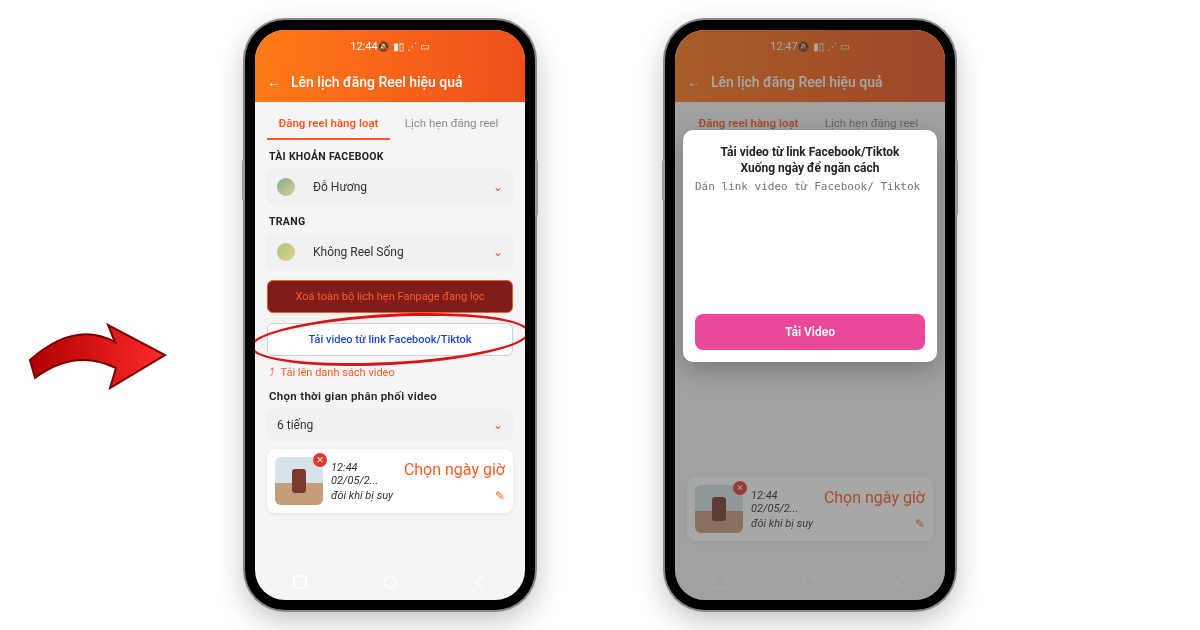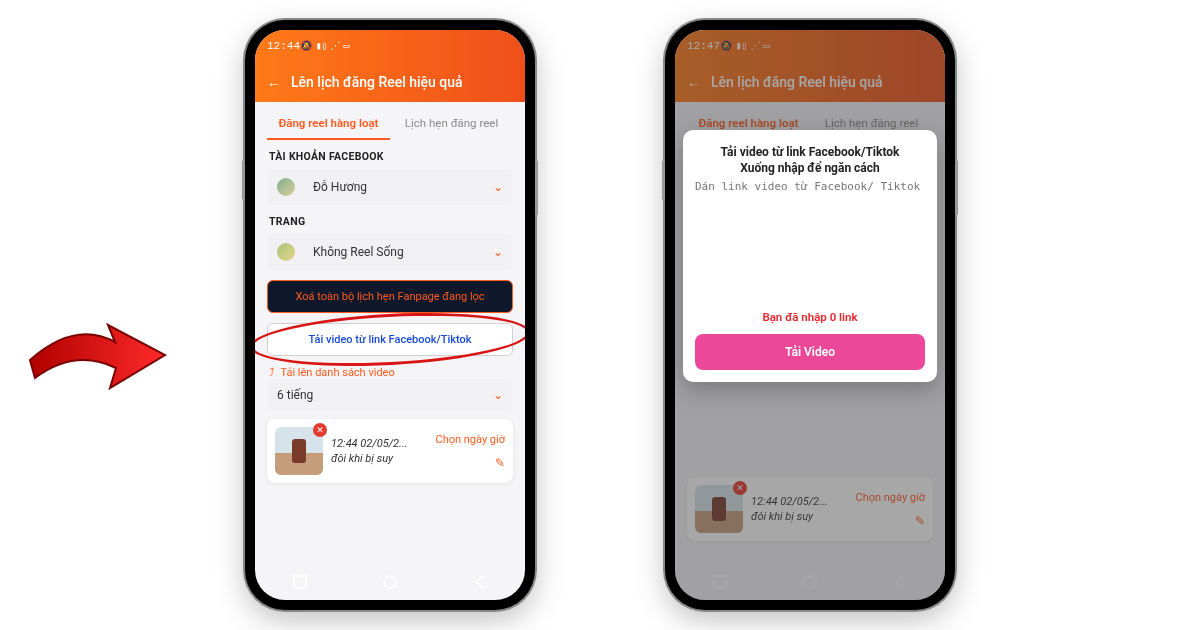--- a/index.html
+++ b/index.html
@@ -36,43 +36,42 @@
     background: #f5f5f7;
     border-radius: 30px;
     overflow: hidden;
     position: relative;
     display: flex; flex-direction: column;
   }
   .statusbar {
     height: 24px;
     background: linear-gradient(90deg,#ff7a18,#ef4f1a);
     color: #fff; font-size: 11px;
-    display: flex; align-items: center; justify-content: flex-start;
+    display: flex; align-items: center; justify-content: center;
     padding: 16px 12px;
-    font-family: Liberation Mono, monospace;
   }
   .header {
     height: 40px;
     background: linear-gradient(90deg,#ff7a18,#ef4f1a);
     color: #fff; font-size: 14px; font-weight: 500;
     display: flex; align-items: center; gap: 10px; padding: 0 12px;
   }
   .content { flex: 1; overflow: hidden; padding: 0 12px 6px; position: relative; }
   .tabs { display: flex; margin-top: 6px; }
   .tab { flex: 1; text-align: center; font-size: 11.5px; padding: 8px 0; color: #8a8a8a; }
   .tab.active { color: #ff5a1f; font-weight: 600; border-bottom: 2px solid #ff5a1f; }
   .section-label { font-size: 10.5px; font-weight: 700; letter-spacing: .3px; color: #222; margin: 10px 2px 6px; }
   .select {
     background: #f1f1f3; border-radius: 6px; padding: 9px 10px;
     display: flex; align-items: center; gap: 18px; font-size: 12px; color: #333;
   }
   .select .avatar { width: 18px; height: 18px; border-radius: 50%; background: linear-gradient(135deg,#7fb089,#d9cfa0); flex-shrink: 0; }
   .select .chev { margin-left: auto; color: #ff5a1f; font-size: 12px; }
   .outline-btn {
-    border: 1px solid #ff5a1f; color: #ff5a1f; background: #0f172a;
+    border: 1px solid #ff5a1f; color: #ff5a1f; background: #7f1d1d;
     border-radius: 6px; text-align: center; font-size: 11px;
     padding: 9px 6px; margin-top: 10px;
   }
   .plain-btn {
     border: 1px solid #d0d0d0; color: #1a4bd6; background: #fff;
     border-radius: 6px; text-align: center; font-size: 11px; font-weight: 500;
     padding: 9px 6px; margin-top: 10px; position: relative;
   }
   .ring {
     position: absolute; inset: -10px -18px;
@@ -86,21 +85,21 @@
     padding: 8px; margin-top: 8px; display: flex; gap: 8px; align-items: center;
     font-size: 11px;
   }
   .thumb { width: 48px; height: 48px; border-radius: 6px; background: linear-gradient(180deg,#d7e3ea 55%,#c59d7a 55%); position: relative; flex-shrink:0;}
   .thumb::after { content:""; position:absolute; left:50%; top:50%; width:14px; height:24px; background:#7a3b2a; transform:translate(-50%,-50%); border-radius:3px;}
   .thumb .x { position:absolute; top:-4px; right:-4px; width:14px; height:14px; background:#e23b2e; color:#fff; border-radius:50%; font-size:9px; display:flex; align-items:center; justify-content:center;}
   .card .meta { flex:1;font-style:italic; }
   .card .meta .t1 { color:#333; }
   .card .meta .t2 { color:#333; margin-top:2px;}
   .card .side { display:flex; flex-direction:column; align-items:flex-end; gap:10px;}
-  .card .side .sel { color:#ff5a1f; font-size:11px;text-align:center;}
+  .card .side .sel { color:#ff5a1f; font-size:16px;text-align:center;}
   .card .side .edit { color:#ff5a1f; font-size:12px;}
   .navbar {
     height: 36px; display:flex; align-items:center; justify-content:space-around;
     color:#fff;
   }
   
   .dim { position:absolute; inset:0; background:rgba(60,60,60,.45);}
   .modal {
     position:absolute; left:8px; right:8px; top:100px;
     background:#fff; border-radius:10px; padding:14px 12px 12px;
@@ -172,20 +171,21 @@
       <div class="plain-btn">
         <span>Tải video từ link Facebook/Tiktok</span>
         <span class="ring"></span>
       </div>
 
       <div class="upload-link">
         <span>⤴</span>
         <span>Tải lên danh sách video</span>
       </div>
 
+      <div class="section-label" style="font-weight:600;text-transform:none;font-size:11.5px">Chọn thời gian phân phối video</div>
       <div class="select">
         <span>6 tiếng</span>
         <span class="chev">⌄</span>
       </div>
 
       <div class="card">
         <div class="thumb">
             <span class="x">✕</span>
           </div>
         <div class="meta">
@@ -261,20 +261,19 @@
             <path d="M11 2 L4 8 L11 14" fill="none" stroke="#fff" stroke-width="1.5"></path>
           </svg>
       </div>
     </div>
 
     <div class="dim"></div>
 
     <div class="modal">
       <h4>
         <span>Tải video từ link Facebook/Tiktok</span><br>
-        <span>Xuống nhập để ngăn cách</span>
+        <span>Xuống ngày để ngăn cách</span>
       </h4>
       <textarea placeholder="Dán link video từ Facebook/ Tiktok" style=""></textarea>
-      <div class="warn">Bạn đã nhập 0 link</div>
       <div class="primary">Tải Video</div>
     </div>
   </div>
 </div>
 
 </body></html>

